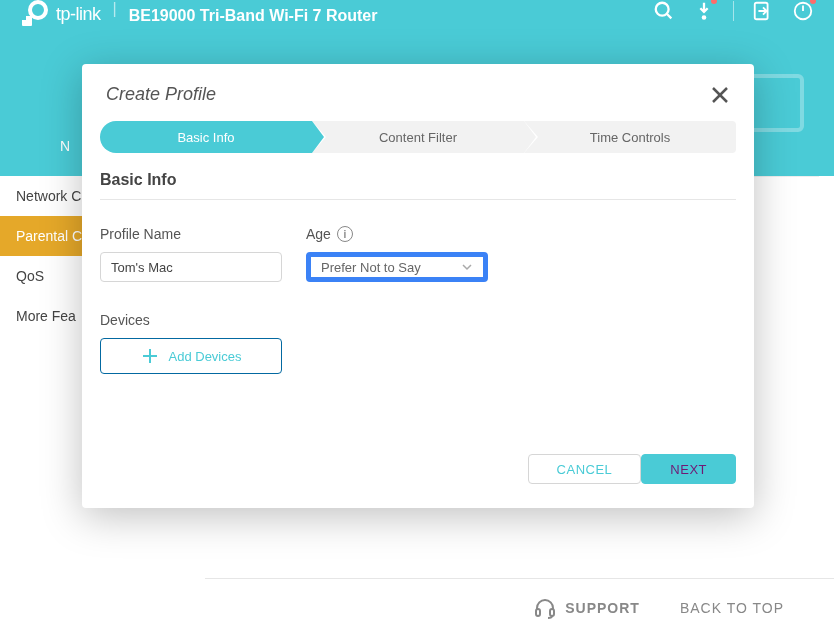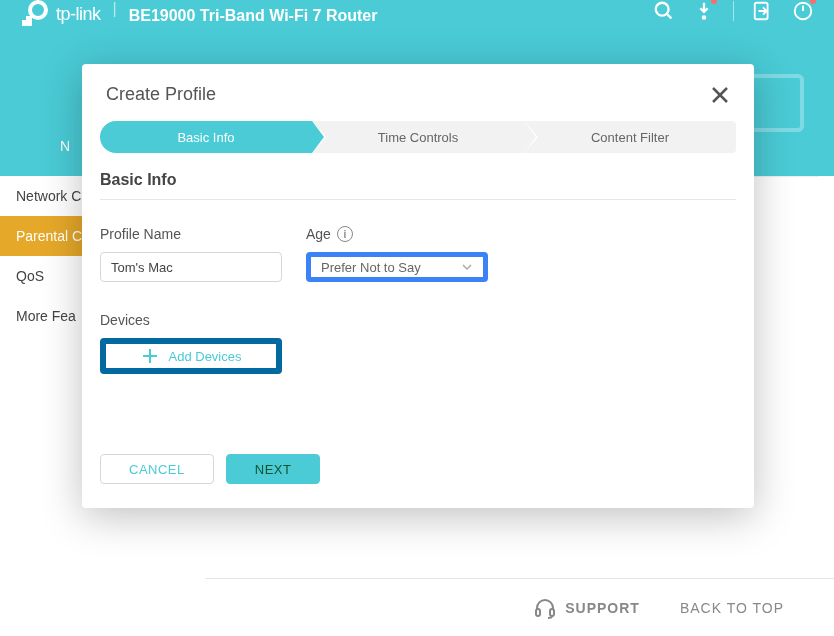--- a/index.html
+++ b/index.html
@@ -19,21 +19,21 @@
   .subheader { background: #4acbd6; height: 112px; position: relative; }
   .subheader::after { content: ""; position: absolute; top: 10px; right: 30px; width: 50px; height: 50px; border: 4px solid rgba(255,255,255,0.3); border-radius: 6px; }
   
   .sidebar { position: absolute; left: 0; top: 176px; width: 200px; }
   .sidebar-item { padding: 12px 16px; font-size: 14px; color: #444; cursor: pointer; }
   .sidebar-item.active { background: #e5a829; color: #fff; }
   
   .nav-label { position: absolute; left: 60px; top: 138px; color: #fff; font-size: 14px; }
   .modal { position: absolute; left: 82px; top: 64px; width: 672px; background: #fff; border-radius: 4px; box-shadow: 0 8px 40px rgba(0,0,0,0.25); }
   .modal-head { display: flex; align-items: center; justify-content: space-between; padding: 20px 24px 16px; }
-  .modal-title { font-size: 18px; color: #555; font-weight: 400; }
+  .modal-title { font-size: 18px; color: #555; font-weight: 400; font-style: italic; }
   .modal-close { width: 20px; height: 20px; cursor: pointer; color: #555; }
   
   .steps { display: flex; padding: 0 18px; gap: 0; }
   .step { flex: 1; height: 32px; display: flex; align-items: center; justify-content: center; font-size: 13px; color: #666; background: #f2f2f2; position: relative; }
   .step.active { background: #4acbd6; color: #fff; }
   .step::after { content: ""; position: absolute; right: -12px; top: 0; border-left: 12px solid #f2f2f2; border-top: 16px solid transparent; border-bottom: 16px solid transparent; z-index: 2; }
   .step.active::after { border-left-color: #4acbd6; }
   .step::before { content: ""; position: absolute; right: -14px; top: 0; border-left: 14px solid #fff; border-top: 16px solid transparent; border-bottom: 16px solid transparent; z-index: 1; }
   .step:last-child::after, .step:last-child::before { display: none; }
   .step.active:first-child { border-radius: 16px 0 0 16px; }
@@ -46,26 +46,26 @@
   .form-col { flex: 0 0 auto; }
   .col-name { width: 182px; }
   .col-age { width: 182px; }
   .label { font-size: 14px; color: #555; margin-bottom: 10px; display: flex; align-items: center; gap: 6px; }
   .info-icon { width: 16px; height: 16px; border: 1.5px solid #888; border-radius: 50%; display: inline-flex; align-items: center; justify-content: center; font-size: 10px; color: #888; font-weight: 700; }
   .text-input { width: 100%; height: 30px; border: 1px solid #d6d6d6; border-radius: 4px; padding: 0 10px; font-size: 13px; color: #444; }
   .select { width: 100%; height: 30px; border: 5px solid #3b82f6; border-radius: 4px; padding: 0 10px; font-size: 13px; color: #666; display: flex; align-items: center; justify-content: space-between; cursor: pointer; background: #fff; }
   .chev { color: #aaa; }
   
   .devices-block { padding: 30px 18px 0; }
-  .add-btn { width: 182px; height: 36px; border: 6px solid #0369a1; border-radius: 4px; background: #fff; color: #4acbd6; display: flex; align-items: center; justify-content: center; gap: 10px; font-size: 13px; cursor: pointer; margin-top: 10px; }
+  .add-btn { width: 182px; height: 36px; border: 1px solid #0369a1; border-radius: 4px; background: #fff; color: #4acbd6; display: flex; align-items: center; justify-content: center; gap: 10px; font-size: 13px; cursor: pointer; margin-top: 10px; }
   .plus { width: 18px; height: 18px; }
   
-  .modal-footer { display: flex; gap: 12px; padding: 80px 18px 24px; }
+  .modal-footer { display: flex; justify-content: flex-end; gap: 0; padding: 80px 18px 24px; }
   .btn { height: 30px; padding: 0 28px; border-radius: 4px; font-size: 13px; cursor: pointer; border: 1px solid #d6d6d6; background: #fff; color: #4acbd6; letter-spacing: 0.5px; }
-  .btn.primary { background: #4acbd6; color: #14532d; border-color: #4acbd6; }
+  .btn.primary { background: #4acbd6; color: #701a75; border-color: #4acbd6; }
   
   .footer-bar { position: absolute; bottom: 0; left: 205px; right: 0; height: 58px; border-top: 1px solid #e6e6e6; display: flex; align-items: center; justify-content: flex-end; gap: 40px; padding: 0 50px; background: #fff; }
   .support { display: flex; align-items: center; gap: 8px; color: #888; font-size: 14px; letter-spacing: 1px; cursor: pointer; font-weight: bold; }
   .backtop { color: #888; font-size: 14px; letter-spacing: 1px; cursor: pointer; }
   .headset { width: 24px; height: 24px; }
   
   .content-bg { position: absolute; left: 205px; top: 176px; right: 15px; bottom: 58px; background: #fff; border-top: 1px solid #eee; }
 </style>
 </head>
 <body>
@@ -124,22 +124,22 @@
   <div class="modal-head">
     <div class="modal-title">Create Profile</div>
     <svg class="modal-close" viewBox="0 0 20 20" stroke="#555" stroke-width="2.5">
       <line x1="3" y1="3" x2="17" y2="17"></line>
         <line x1="17" y1="3" x2="3" y2="17"></line>
     </svg>
   </div>
 
   <div class="steps">
     <div class="step active">Basic Info</div>
+    <div class="step">Content Filter</div>
     <div class="step">Time Controls</div>
-    <div class="step">Content Filter</div>
   </div>
 
   <div class="section-title">Basic Info</div>
   <div class="hr"></div>
 
   <div class="form-row">
     <div class="form-col col-name">
       <div class="label">Profile Name</div>
       <input class="text-input" value="Tom's Mac" style="">
     </div>

